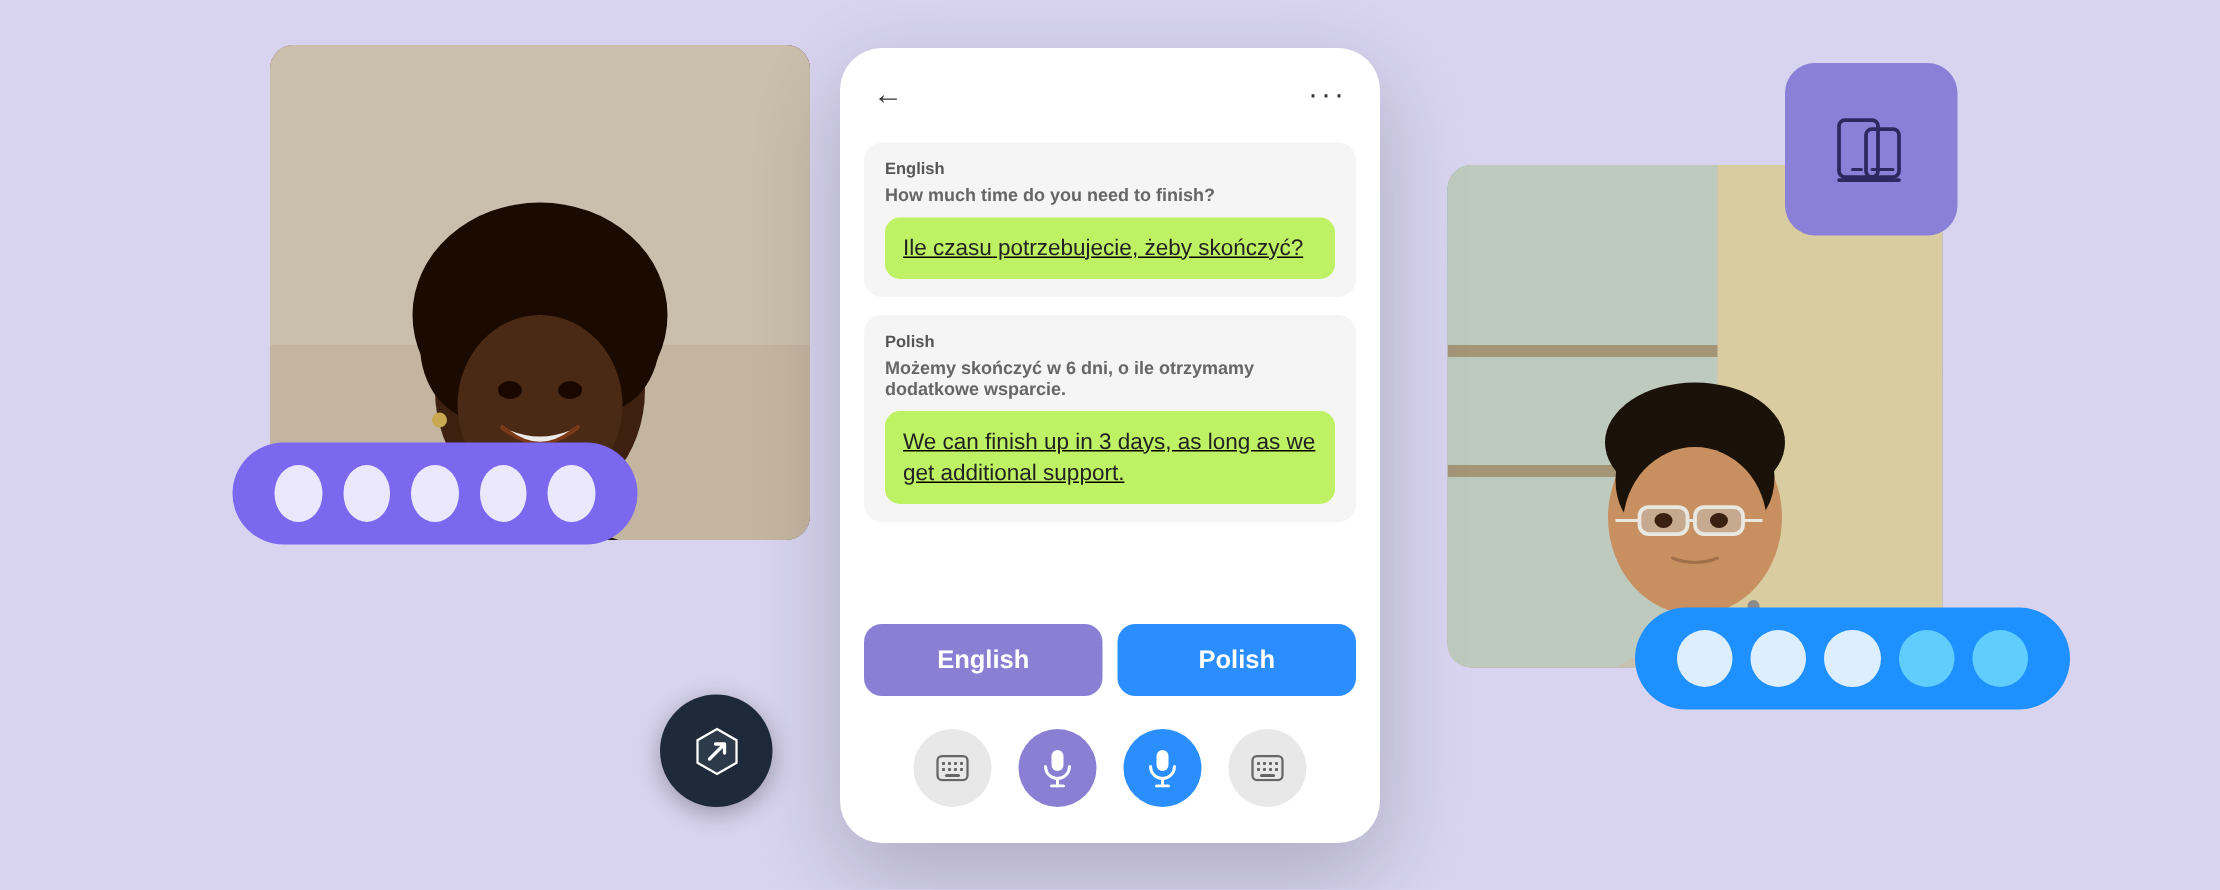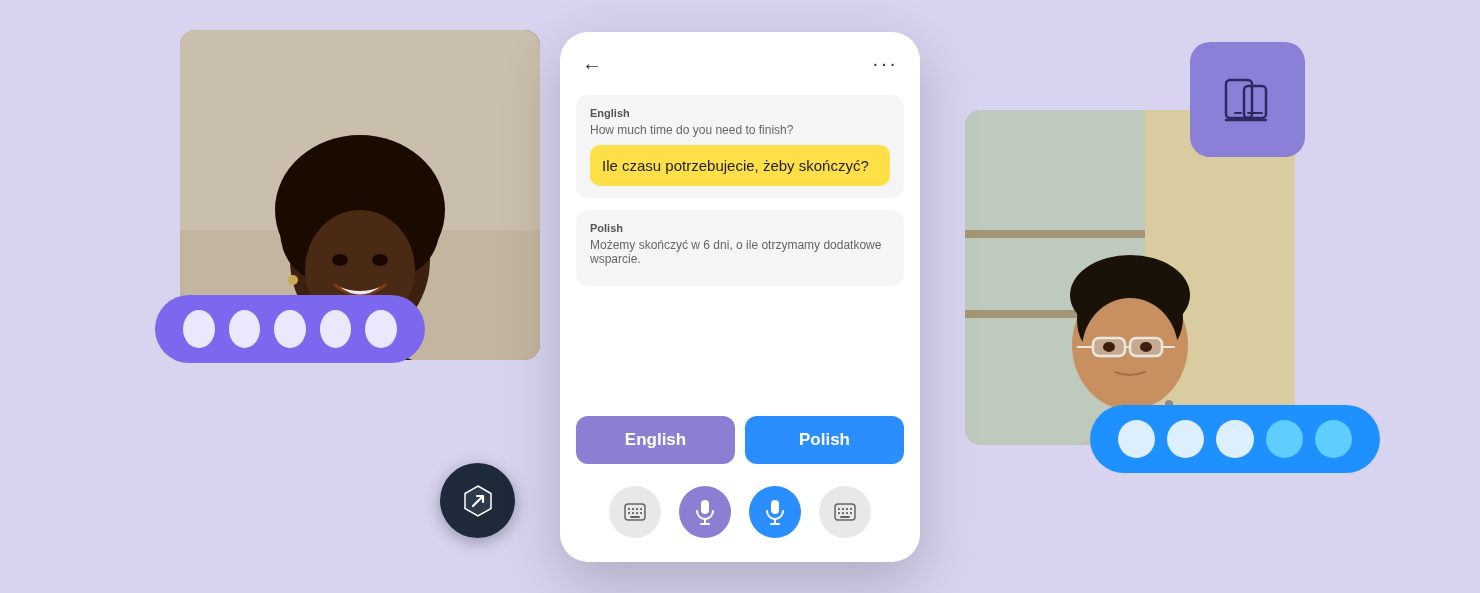--- a/index.html
+++ b/index.html
@@ -195,33 +195,35 @@
       font-size: 11px;
       font-weight: 600;
       color: #555;
       margin-bottom: 4px;
     }
 
     .bubble-subtext {
       font-size: 12px;
       color: #666;
       margin-bottom: 8px;
+      font-weight: bold;
     }
 
     .bubble-main {
       font-size: 15px;
       color: #222;
       line-height: 1.4;
     }
 
     .bubble-main-box {
-      background: #fde047;
+      background: #bef264;
       border-radius: 10px;
       padding: 10px 12px;
       margin-top: 6px;
+      text-decoration: underline;
     }
 
     
     .lang-buttons {
       display: flex;
       gap: 10px;
       padding: 10px 16px 12px;
     }
 
     .lang-btn {
@@ -340,20 +342,23 @@
         <div class="bubble-label">English</div>
         <div class="bubble-subtext">How much time do you need to finish?</div>
         <div class="bubble-main-box">
           <span class="bubble-main">Ile czasu potrzebujecie, żeby skończyć?</span>
         </div>
       </div>
 
       <div class="chat-bubble">
         <div class="bubble-label">Polish</div>
         <div class="bubble-subtext">Możemy skończyć w 6 dni, o ile otrzymamy dodatkowe wsparcie.</div>
+        <div class="bubble-main-box">
+          <span class="bubble-main">We can finish up in 3 days, as long as we get additional support.</span>
+        </div>
       </div>
     </div>
 
     <div class="lang-buttons">
       <button class="lang-btn english">English</button>
       <button class="lang-btn polish">Polish</button>
     </div>
 
     <div class="bottom-controls">
       <button class="ctrl-btn keyboard">

